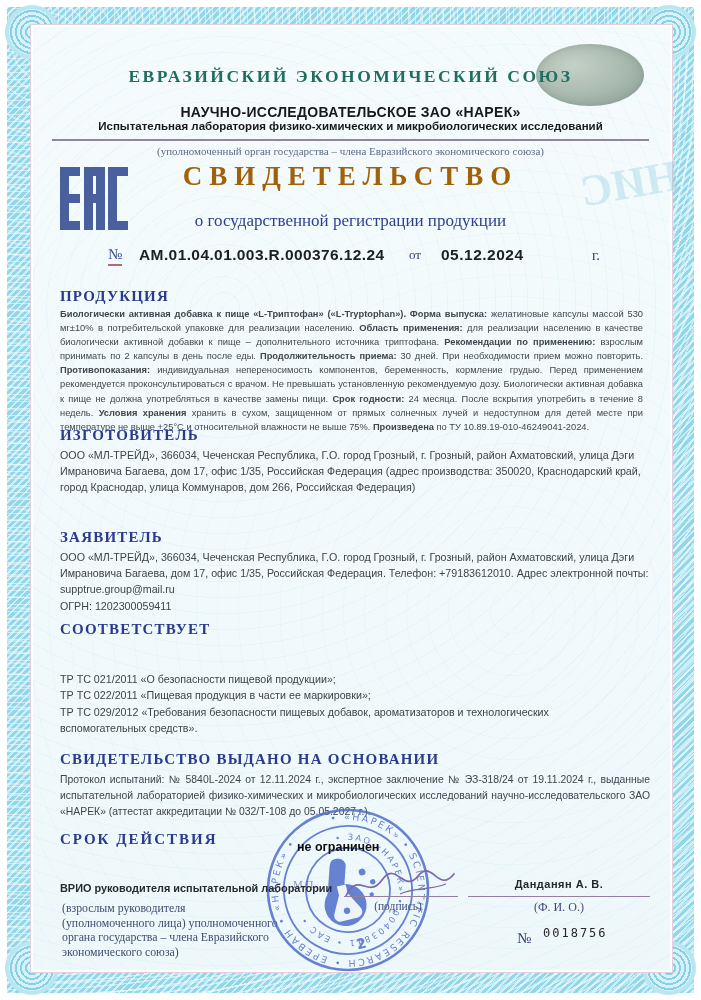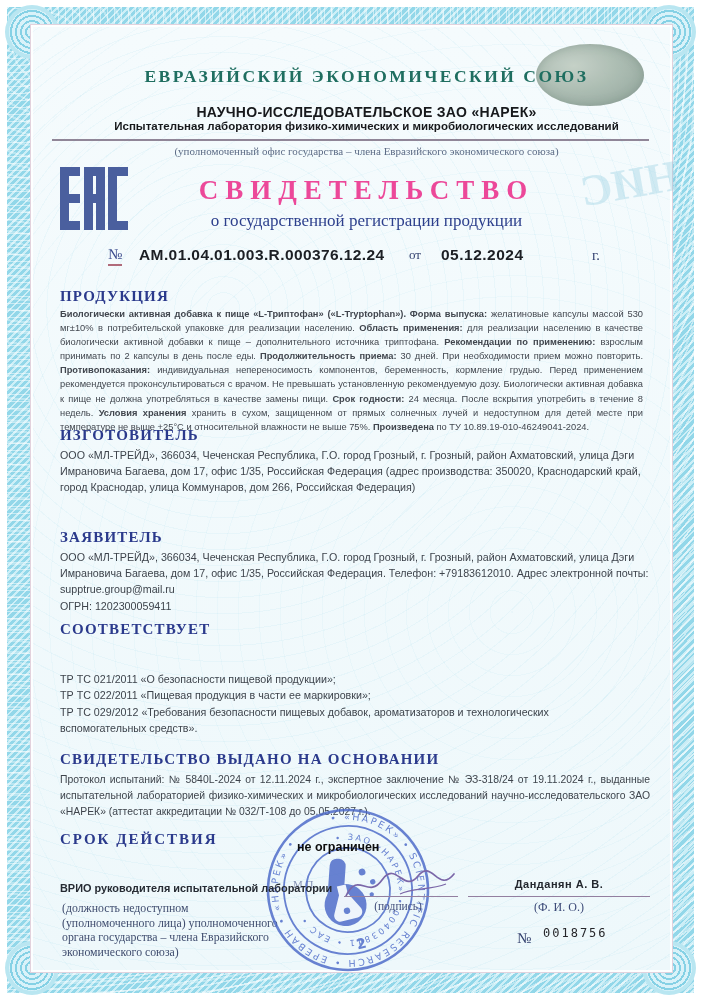--- a/index.html
+++ b/index.html
@@ -16,35 +16,35 @@
     box-shadow:0 0 0 4px #b9e6f1;}
   .r-tl{left:9px;top:9px}.r-tr{right:9px;top:9px}.r-bl{left:9px;bottom:9px}.r-br{right:9px;bottom:9px}
   
   .inner{position:absolute;left:30px;top:24px;width:641px;height:947px;
     background:
       repeating-radial-gradient(circle at 30% 30%, rgba(140,210,230,.10) 0 1px, transparent 1px 16px),
       repeating-radial-gradient(circle at 75% 62%, rgba(140,210,230,.08) 0 1px, transparent 1px 21px),
       linear-gradient(#f5fbfd,#eef8fb);
     border:1px solid #e2d2dd; box-shadow:inset 0 0 0 2px rgba(255,255,255,.85);}
   .abs{position:absolute;}
-  .ctr{left:30px;width:641px;text-align:center;margin-left:16px;}
+  .ctr{left:30px;width:641px;text-align:center;}
   .union{top:66px;font-family:"Liberation Serif",serif;font-size:17.5px;letter-spacing:2.5px;
          color:#1f6e60;font-weight:bold;z-index:2;}
   .org{top:104px;font-size:14px;font-weight:bold;color:#17191c;letter-spacing:.3px;z-index:2;}
   .lab{top:120px;font-size:11.5px;font-weight:bold;color:#17191c;z-index:2;}
   .rule{top:139px;left:52px;width:597px;height:2px;background:#6f5f75;opacity:.75;}
   .authority{top:145px;font-family:"Liberation Serif",serif;font-size:11px;color:#5d6c86;z-index:2;}
   .hologram{left:536px;top:44px;width:108px;height:62px;border-radius:50%;z-index:1;
     background:radial-gradient(ellipse at 35% 35%, #c3cfc5, #a3b5aa 55%, #8fa399 90%);
     box-shadow:inset 0 0 10px rgba(90,110,100,.35);opacity:.95;}
   .watermark{left:580px;top:158px;font-size:44px;font-weight:bold;color:rgba(125,195,218,.30);
     transform:scaleX(-1) rotate(10deg);z-index:0;font-family:"Liberation Serif",serif;}
   .eac{left:60px;top:167px;z-index:2;}
-  .doc-title{top:175px;font-family:"Liberation Serif",serif;font-size:27px;font-weight:bold;
-    letter-spacing:7px;color:#ec4899;z-index:2;}
+  .doc-title{top:161px;font-family:"Liberation Serif",serif;font-size:27px;font-weight:bold;
+    letter-spacing:7px;color:#a16207;z-index:2;}
   .doc-sub{top:211px;font-family:"Liberation Serif",serif;font-size:17px;color:#2c3f8c;z-index:2;}
   .numsign{left:108px;top:246px;font-family:"Liberation Serif",serif;font-size:15px;color:#3a4a8c;
     border-bottom:2px solid #b06a7a;padding-bottom:1px;}
   .cert-number{left:139px;top:246px;font-size:15.5px;font-weight:bold;color:#1c1f24;letter-spacing:.4px;}
   .from-lbl{left:409px;top:247px;font-family:"Liberation Serif",serif;font-size:13px;color:#32406f;text-align:right;}
   .cert-date{left:441px;top:246px;font-size:15.5px;font-weight:bold;color:#1c1f24;letter-spacing:.5px;}
   .year-lbl{left:592px;top:247px;font-family:"Liberation Serif",serif;font-size:14.5px;color:#32406f;}
   .sec{font-family:"Liberation Serif",serif;font-weight:bold;color:#2b3a8c;font-size:15px;
        letter-spacing:1.2px;left:60px;}
   .h-product{top:288px}.h-manuf{top:427px}.h-appl{top:529px}.h-conf{top:621px}
@@ -87,21 +87,21 @@
   <div class="rosette r-br"></div>
   <div class="inner"></div>
 
   <div class="abs watermark">НИС</div>
   <div class="abs hologram"></div>
 
   <div class="abs ctr union">ЕВРАЗИЙСКИЙ  ЭКОНОМИЧЕСКИЙ  СОЮЗ</div>
   <div class="abs ctr org">НАУЧНО-ИССЛЕДОВАТЕЛЬСКОЕ  ЗАО  «НАРЕК»</div>
   <div class="abs ctr lab">Испытательная лаборатория физико-химических и  микробиологических исследований</div>
   <div class="abs rule"></div>
-  <div class="abs ctr authority">(уполномоченный офис государства – члена Евразийского экономического союза)</div>
+  <div class="abs ctr authority">(уполномоченный орган государства – члена Евразийского экономического союза)</div>
 
   <svg class="abs eac" width="68" height="63" viewBox="0 0 68 63">
     <g fill="#4a5f9e">
       <rect x="0" y="0" width="9" height="63"></rect>
         <rect x="0" y="0" width="20" height="9"></rect>
       <rect x="0" y="27" width="20" height="9"></rect>
         <rect x="0" y="54" width="20" height="9"></rect>
       <rect x="24" y="0" width="9" height="63"></rect>
         <rect x="36" y="0" width="9" height="63"></rect>
       <rect x="24" y="0" width="21" height="9"></rect>
@@ -183,21 +183,21 @@
     <path d="M58,30 C70,24 88,26 104,20" fill="none" stroke="#7a66a8" stroke-width="1.2"></path>
   </svg>
   <div class="abs sig-line"></div>
   <div class="abs sig-cap">(подпись)</div>
 
   <div class="abs fio-name">Данданян А.  В.</div>
   <div class="abs fio-line"></div>
   <div class="abs fio-cap">(Ф. И. О.)</div>
 
   <div class="abs note">
-      <div>(должность недоступном</div>
+      <div>(взрослым руководителя</div>
       <div>(уполномоченного лица) уполномоченного</div>
       <div>органа государства – члена Евразийского</div>
       <div>экономического союза)</div>
     </div>
 
   <span class="abs blank-sign">№</span>
   <span class="abs blank-num">0018756</span>
 
 </div>
 

